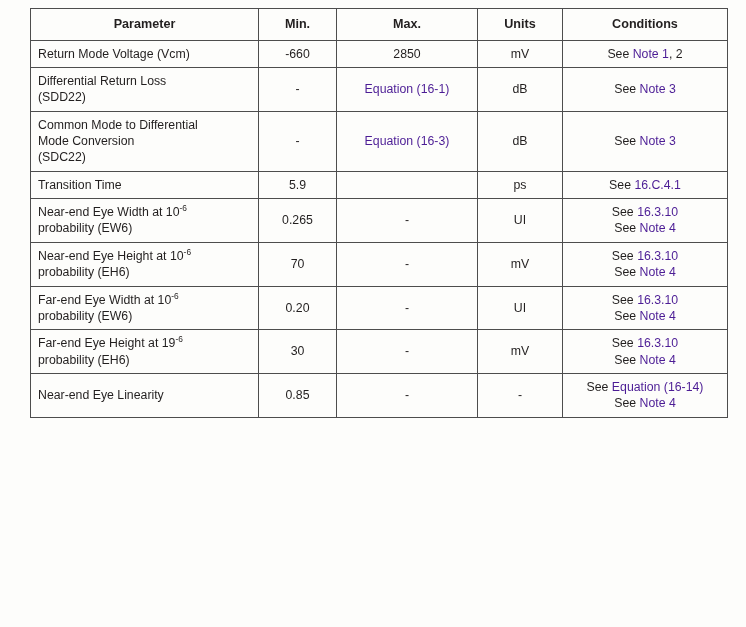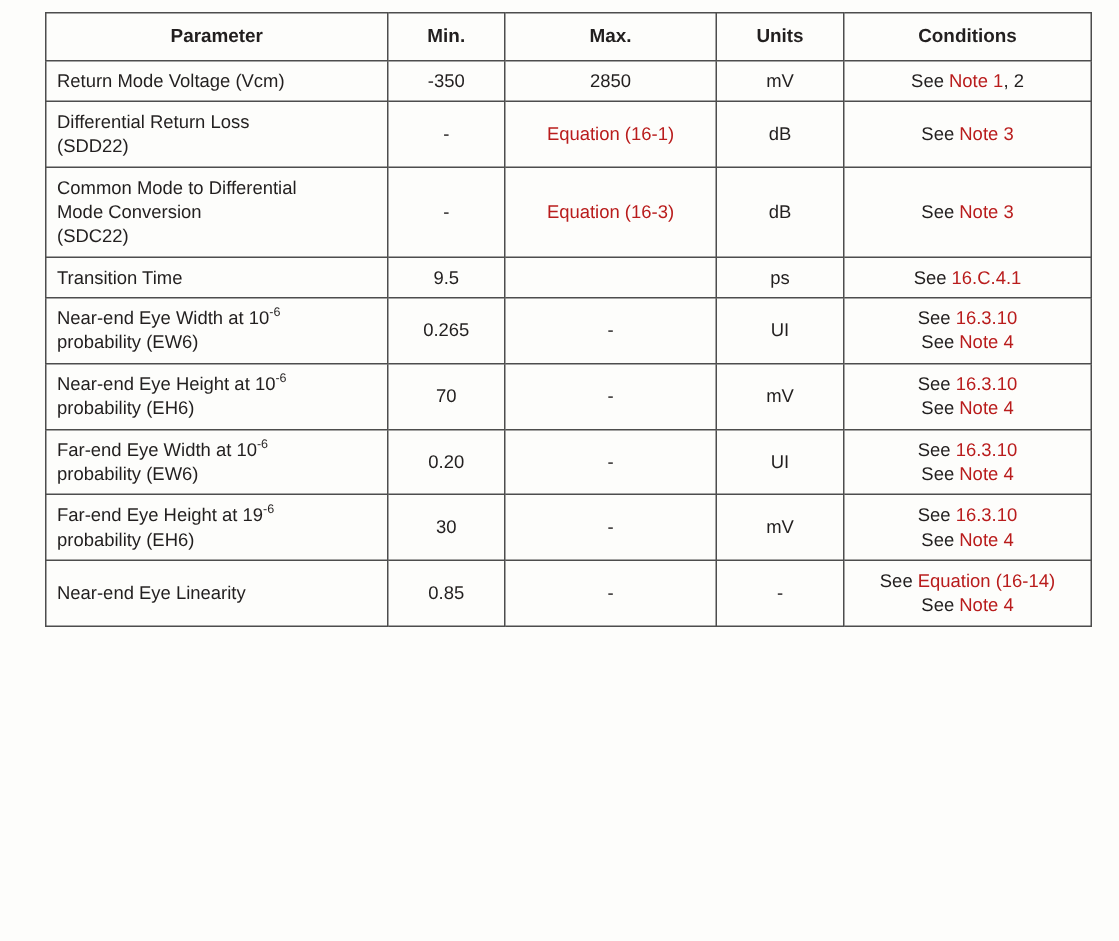--- a/index.html
+++ b/index.html
@@ -55,21 +55,21 @@
     text-align: left;
   }
   td.ctr {
     text-align: center;
   }
   td.cond {
     text-align: center;
     font-size: 12.1px;
   }
   .lnk {
-    color: #b91c1c;
+    color: #4c1d95;
   }
   sup {
     font-size: 0.68em;
     vertical-align: super;
     line-height: 0;
   }
   sub {
     font-size: 0.68em;
     vertical-align: sub;
     line-height: 0;
@@ -99,21 +99,21 @@
         <th>Max.</th>
         <th>Units</th>
         <th>Conditions</th>
       </tr>
     </thead>
     <tbody>
 
 
       <tr>
         <td class="param">Return Mode Voltage (Vcm)</td>
-        <td class="ctr">-350</td>
+        <td class="ctr">-660</td>
         <td class="ctr">2850</td>
         <td class="ctr">mV</td>
         <td class="cond"><span>See </span><span class="lnk">Note 1</span><span>, 2</span></td>
       </tr>
 
 
 
       <tr>
         <td class="param"><span>Differential Return Loss</span><br><span>(SDD22)</span></td>
         <td class="ctr">-</td>
@@ -126,21 +126,21 @@
         <td class="param"><span>Common Mode to Differential</span><br><span>Mode Conversion</span><br><span>(SDC22)</span></td>
         <td class="ctr">-</td>
         <td class="ctr"><span class="lnk">Equation (16-3)</span></td>
         <td class="ctr">dB</td>
         <td class="cond"><span>See </span><span class="lnk">Note 3</span></td>
       </tr>
 
 
       <tr>
         <td class="param">Transition Time</td>
-        <td class="ctr">9.5</td>
+        <td class="ctr">5.9</td>
         <td class="ctr"></td>
         <td class="ctr">ps</td>
         <td class="cond"><span>See </span><span class="lnk">16.C.4.1</span></td>
       </tr>
 
       <tr>
         <td class="param"><span>Near-end Eye Width at 10</span><sup>-6</sup><br><span>probability (EW6)</span></td>
         <td class="ctr">0.265</td>
         <td class="ctr">-</td>
         <td class="ctr">UI</td>

